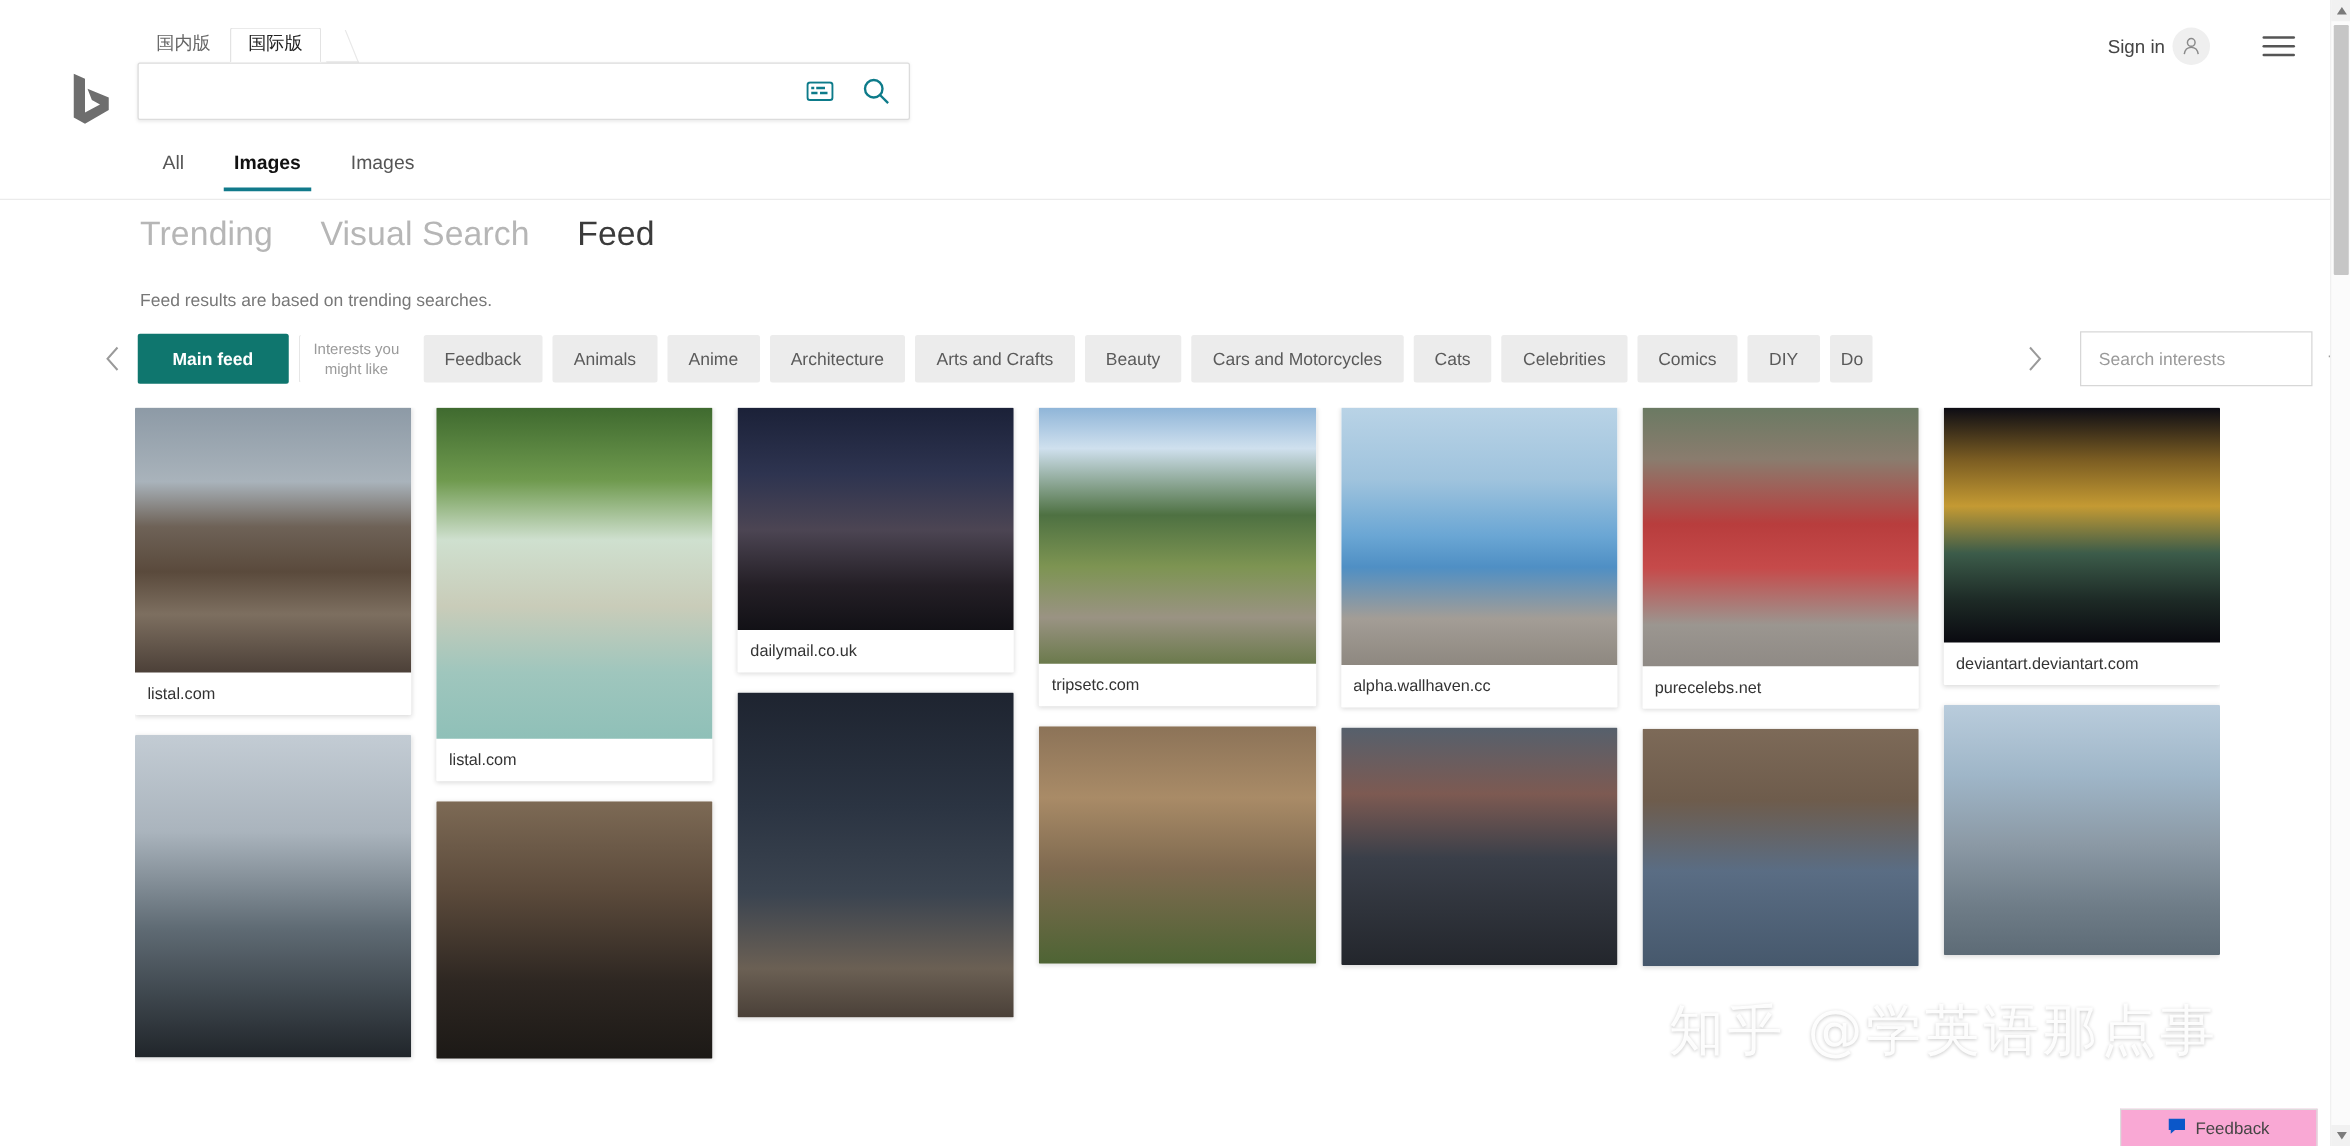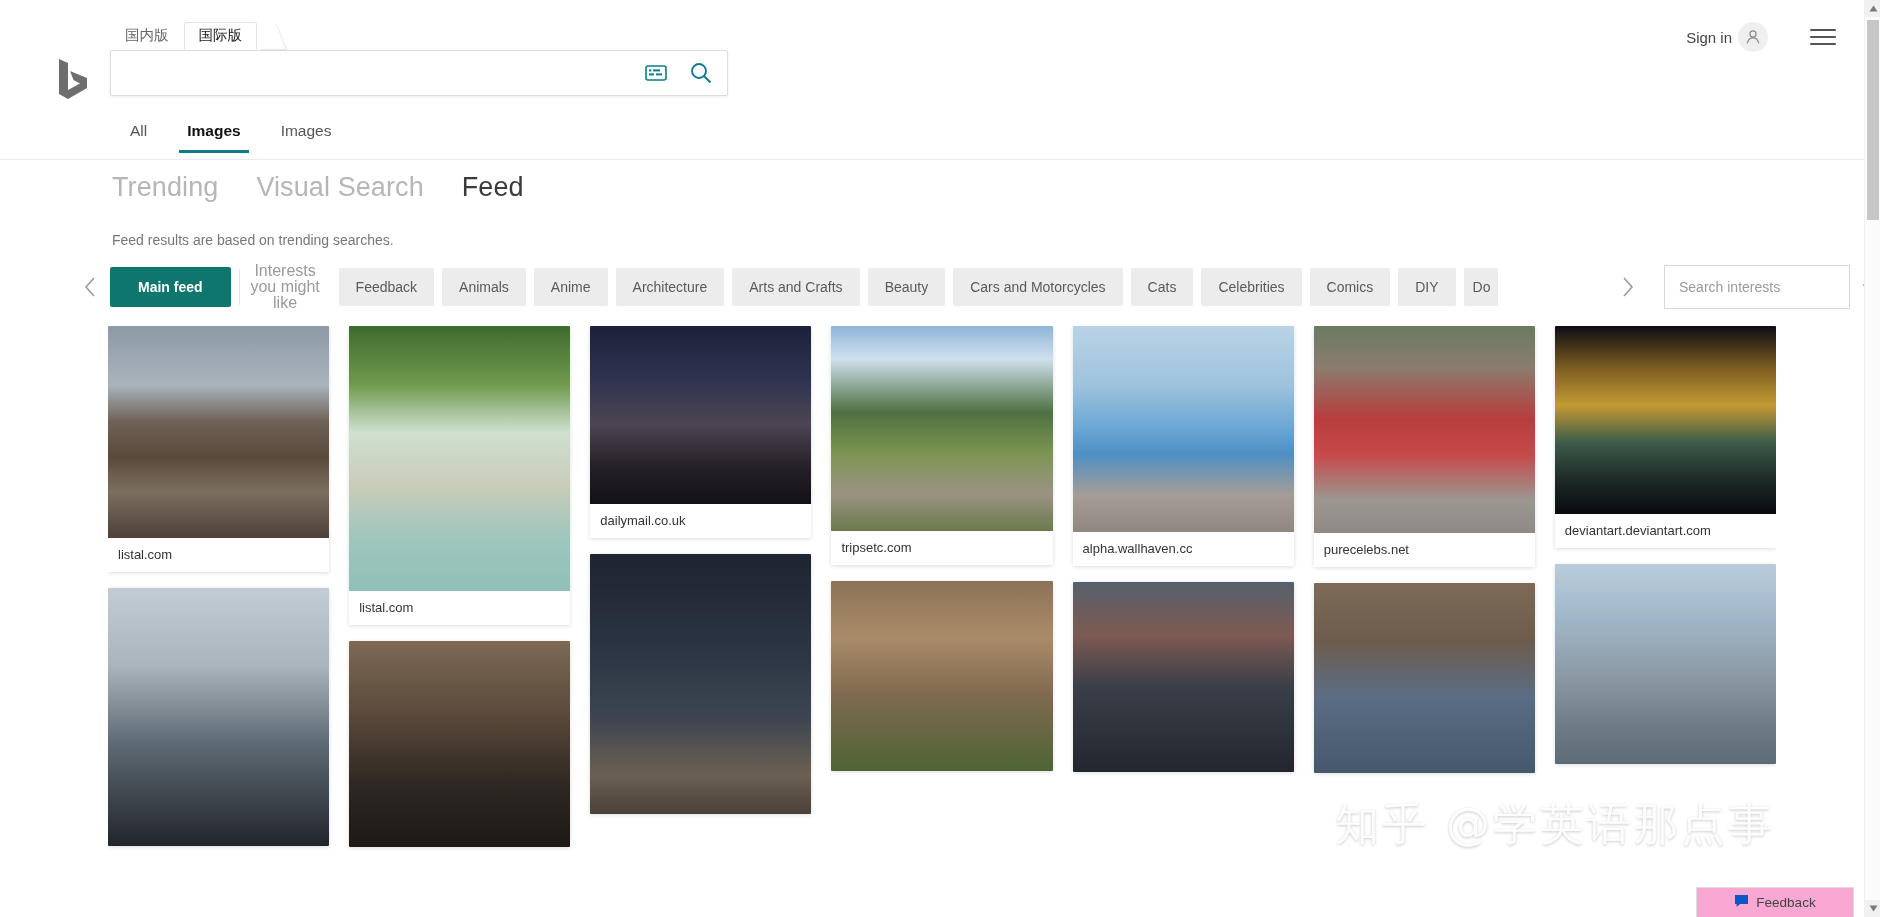--- a/index.html
+++ b/index.html
@@ -218,21 +218,21 @@
     justify-content: flex-end;
   }
   .chip.plain {
     background: transparent;
     color: #9a9a9a;
     line-height: 16px;
     text-align: center;
     white-space: normal;
     width: 92px;
     padding: 0 8px;
-    font-size: 16px;
+    font-size: 12px;
     border-left: 1px solid #e6e6e6;
     justify-content: center;
     cursor: pointer;
   }
   .chip.truncated { max-width: 34px; padding: 0 10px 0 12px; overflow: hidden; }
   .interests-box {
     flex: 0 0 auto;
     margin-left: 24px;
     width: 186px; height: 44px;
     border: 1px solid #d7d7d7;

